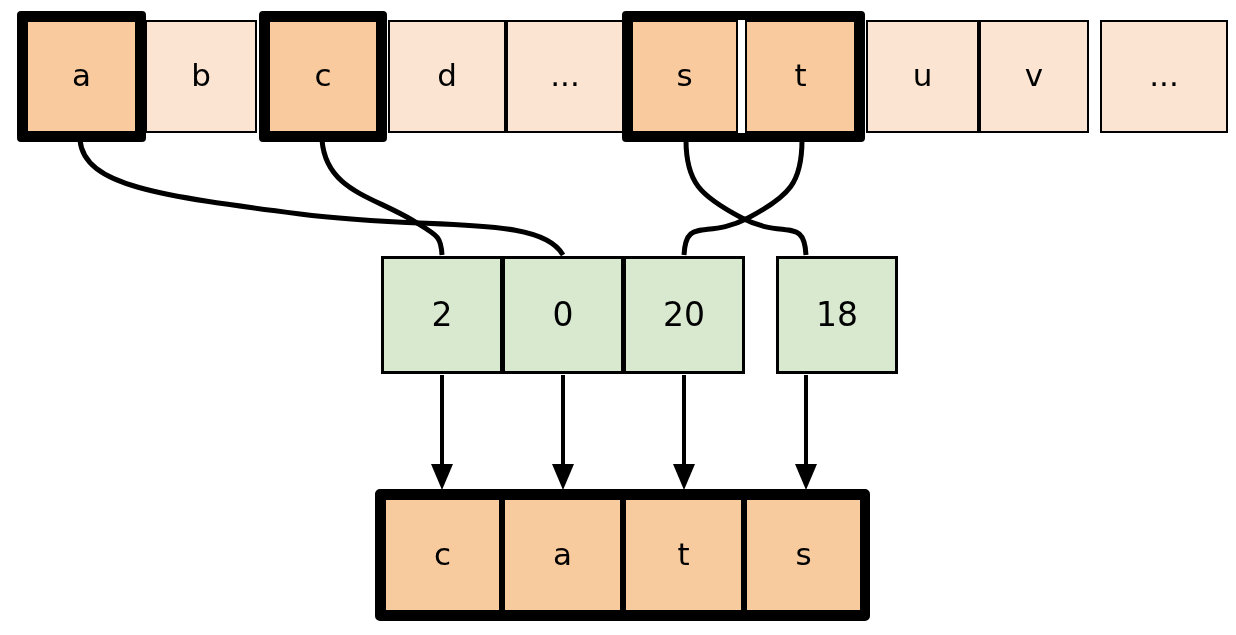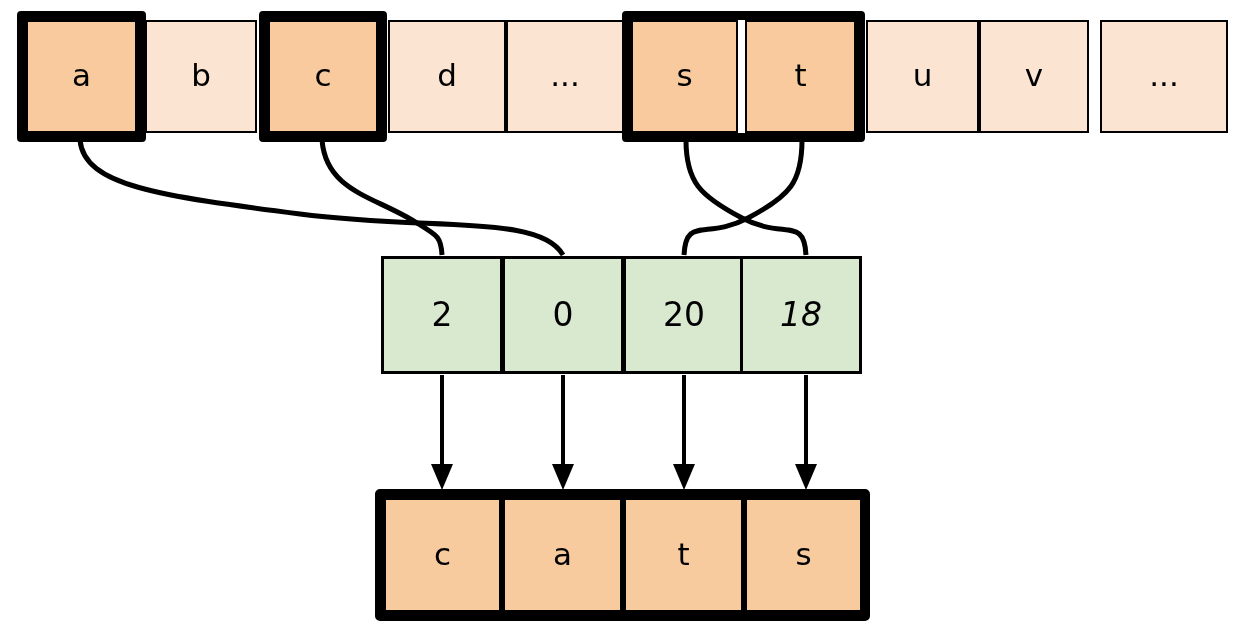--- a/index.html
+++ b/index.html
@@ -153,21 +153,21 @@
   <div>
     <div class="cell idx-cell" style="left:381px; top:256px; width:122px; height:118px;">
       <span class="glyph">2</span>
     </div>
     <div class="cell idx-cell" style="left:502px; top:256px; width:122px; height:118px;">
       <span class="glyph">0</span>
     </div>
     <div class="cell idx-cell" style="left:623px; top:256px; width:122px; height:118px;">
       <span class="glyph">20</span>
     </div>
-    <div class="cell idx-cell" style="left:740px; top:256px; width:122px; height:118px;font-style:italic;">
+    <div class="cell idx-cell" style="left:776px; top:256px; width:122px; height:118px;">
       <span class="glyph">18</span>
     </div>
   </div>
 
   <div>
     <div class="cell res-cell" style="left:383px; top:497px; width:119px; height:116px;">
       <span class="glyph">c</span>
     </div>
     <div class="cell res-cell" style="left:502px; top:497px; width:121px; height:116px;">
       <span class="glyph">a</span>

